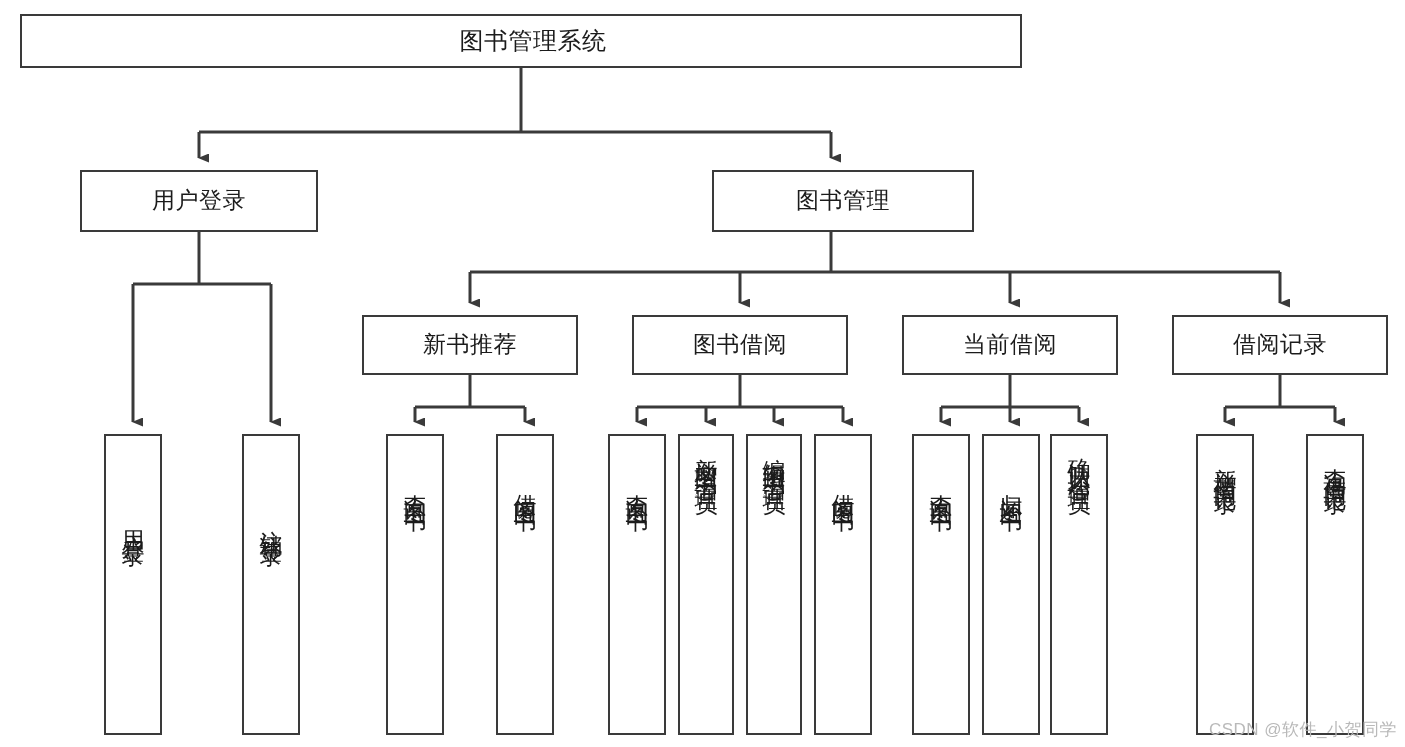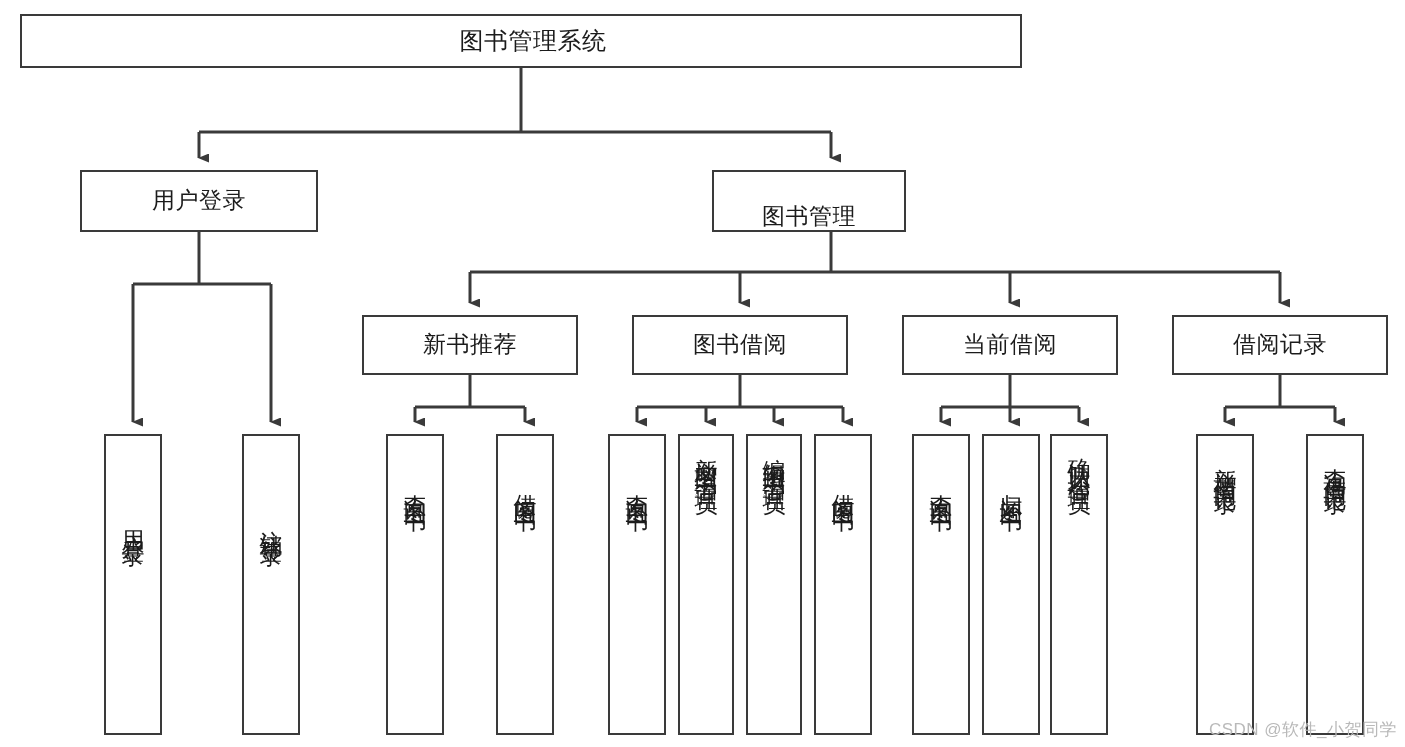--- a/index.html
+++ b/index.html
@@ -137,21 +137,21 @@
     </g>
   </svg>
 
   <div class="node horiz root" style="left:20px; top:14px; width:1002px; height:54px;padding-left:24px;">
     <span class="node-label">图书管理系统</span>
   </div>
 
   <div class="node horiz" style="left:80px; top:170px; width:238px; height:62px;">
     <span class="node-label">用户登录</span>
   </div>
-  <div class="node horiz" style="left:712px; top:170px; width:194px; height:62px;align-items:flex-end;">
+  <div class="node horiz" style="left:712px; top:170px; width:262px; height:62px;">
     <span class="node-label">图书管理</span>
   </div>
 
   <div class="node horiz" style="left:632px; top:315px; width:216px; height:60px;">
     <span class="node-label">图书借阅</span>
   </div>
   <div class="node horiz" style="left:362px; top:315px; width:216px; height:60px;">
     <span class="node-label">新书推荐</span>
   </div>
   <div class="node horiz" style="left:1172px; top:315px; width:216px; height:60px;">

